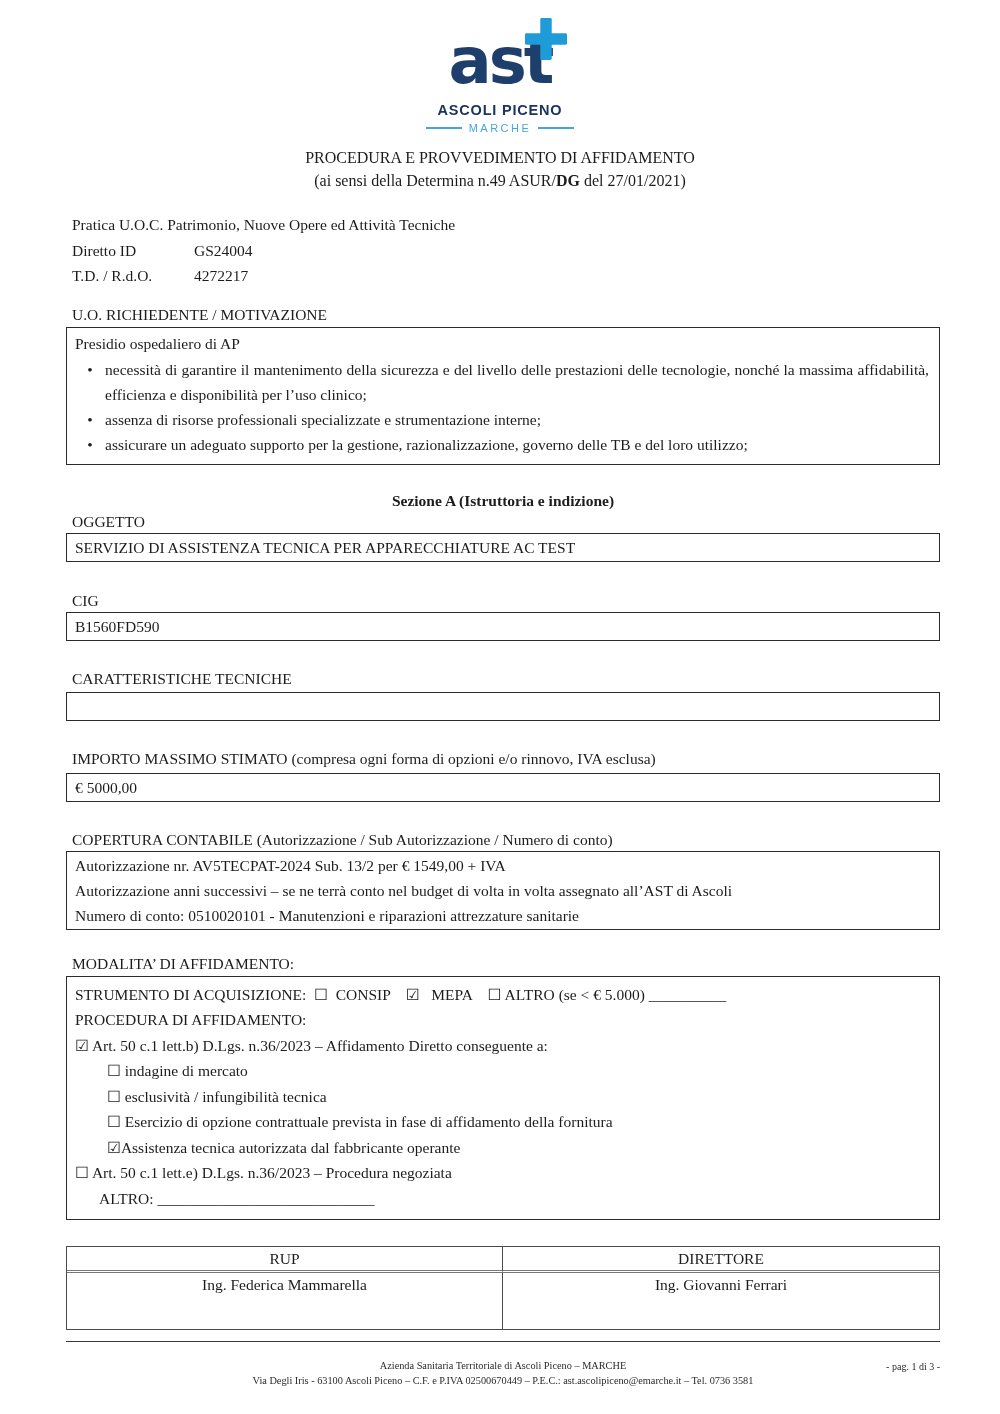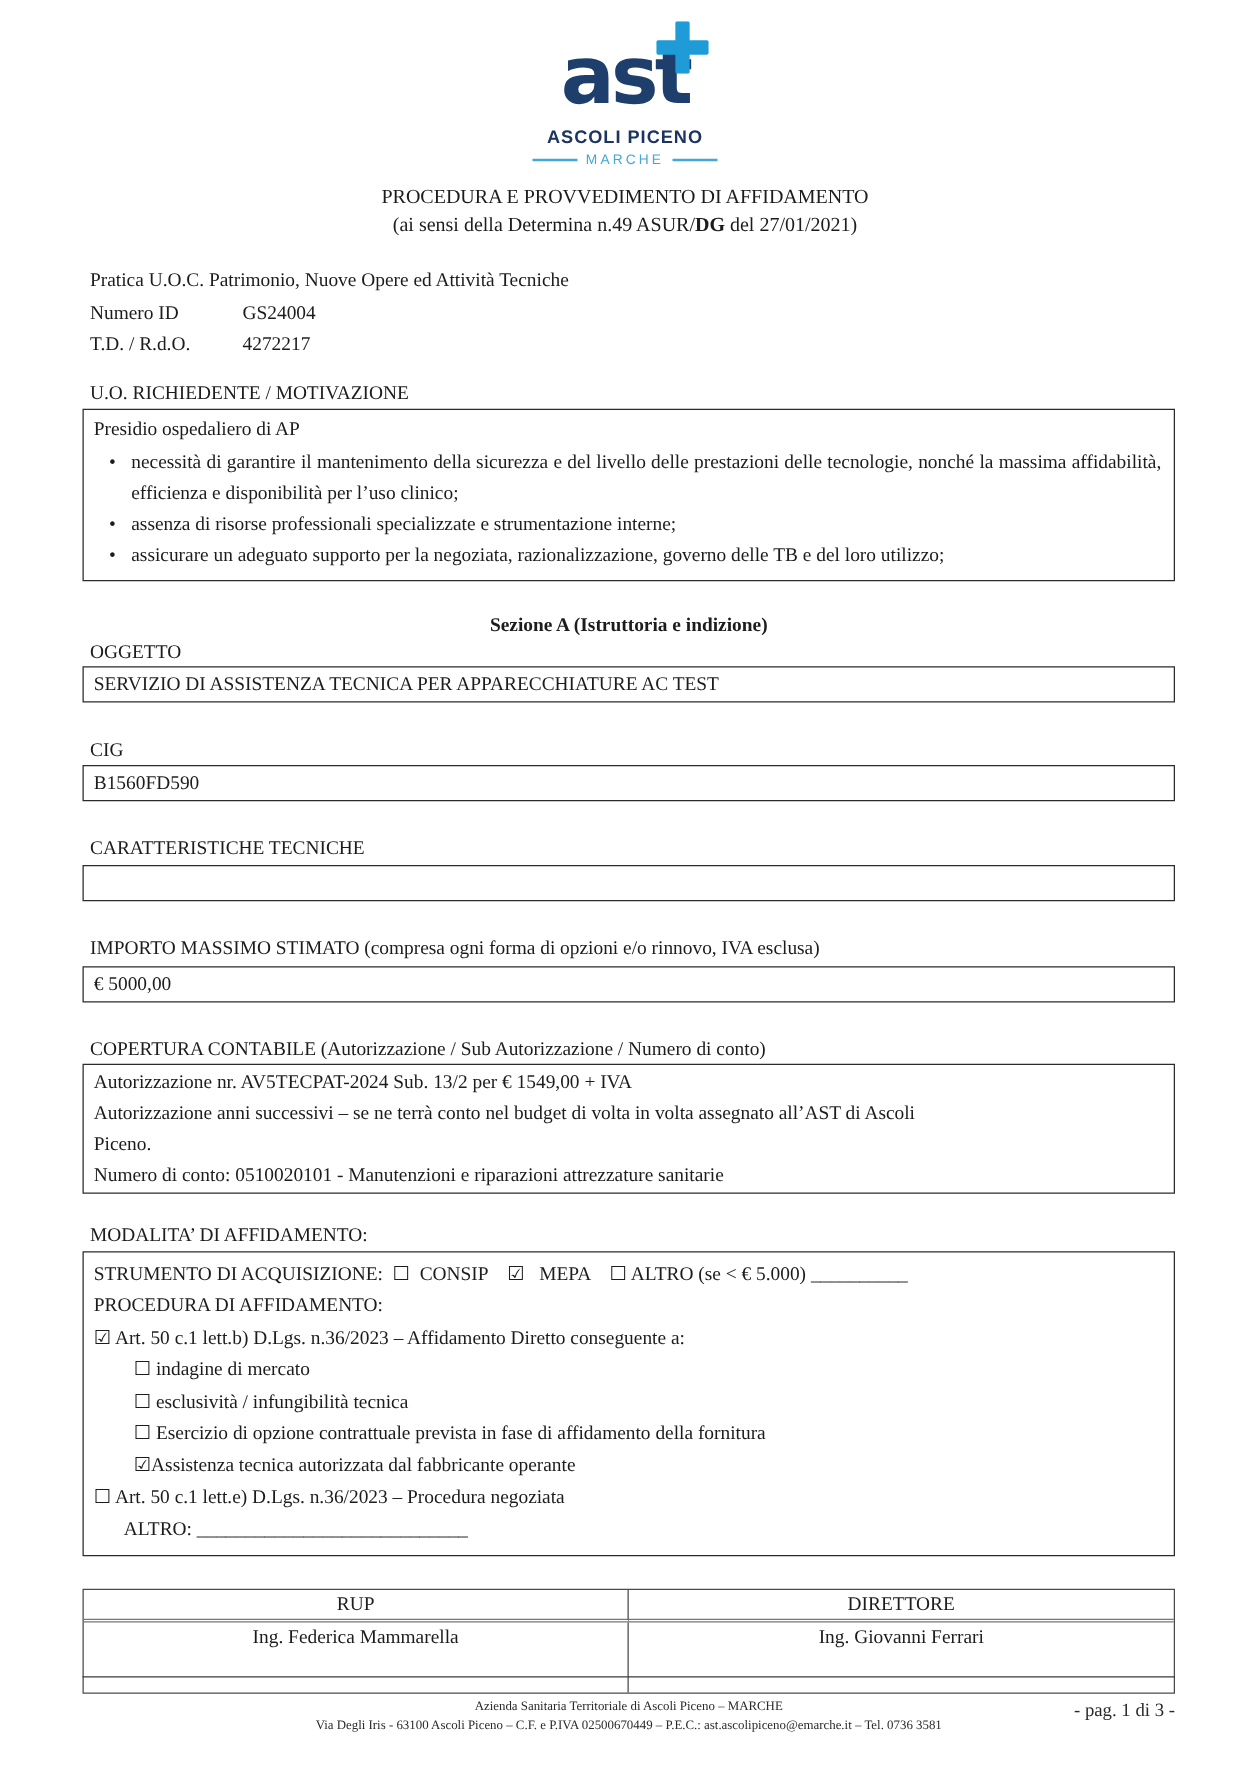--- a/index.html
+++ b/index.html
@@ -98,21 +98,21 @@
     font-weight: normal; text-align: center; height: 26px;
     border-bottom: 3px double #777;
   }
   .sig-table td { text-align: center; vertical-align: top; height: 56px; padding-top: 3px; }
   .sig-table th:first-child, .sig-table td:first-child { border-right: 1.5px solid #4a4a4a; width: 50%; }
 
   
   .footer { position: absolute; left: 66px; right: 60px; top: 1341px; }
   .footer-rule { border-top: 1.5px solid #3a3a3a; }
   .footer-text { margin-top: 17px; text-align: center; font-size: 10.3px; line-height: 14.5px; color: #2a2a2a; }
-  .footer-page { position: absolute; right: 0; top: 20px; font-size: 15px; color: #2a2a2a; }
+  .footer-page { position: absolute; right: 0; top: 20px; font-size: 10px; color: #2a2a2a; }
 </style>
 </head>
 <body>
 
 <div class="page">
 
   <div class="logo">
     <div class="logo-mark">
       <span class="logo-word">ast</span>
       <span class="logo-plus">
@@ -135,21 +135,21 @@
     <div><span>(ai sensi della Determina n.49 ASUR/</span><b>DG</b><span> del 27/01/2021)</span></div>
   </div>
 
   <div class="content">
 
     <div class="meta">
       <div class="meta-row">
         <span>Pratica U.O.C. Patrimonio, Nuove Opere ed Attività Tecniche</span>
       </div>
       <div class="meta-row">
-        <span class="meta-label">Numero ID</span>
+        <span class="meta-label">Diretto ID</span>
         <span>GS24004</span>
       </div>
       <div class="meta-row">
         <span class="meta-label">T.D. / R.d.O.</span>
         <span>4272217</span>
       </div>
     </div>
 
     <div class="sec-heading m-motiv-h">U.O. RICHIEDENTE / MOTIVAZIONE</div>
     <div class="tbox m-motiv-box">
@@ -158,21 +158,21 @@
         <div class="bullet-row">
           <span class="bullet-dot">•</span>
           <span class="bullet-text">necessità di garantire il mantenimento della sicurezza e del livello delle prestazioni delle tecnologie, nonché la massima affidabilità, efficienza e disponibilità per l’uso clinico;</span>
         </div>
         <div class="bullet-row">
           <span class="bullet-dot">•</span>
           <span class="bullet-text">assenza di risorse professionali specializzate e strumentazione interne;</span>
         </div>
         <div class="bullet-row">
           <span class="bullet-dot">•</span>
-          <span class="bullet-text">assicurare un adeguato supporto per la negoziata, razionalizzazione, governo delle TB e del loro utilizzo;</span>
+          <span class="bullet-text">assicurare un adeguato supporto per la gestione, razionalizzazione, governo delle TB e del loro utilizzo;</span>
         </div>
       </div>
     </div>
 
     <div class="sezione-a">Sezione A (Istruttoria e indizione)</div>
 
     <div class="sec-heading m-lbl-oggetto">OGGETTO</div>
     <div class="tbox m-box-oggetto">SERVIZIO DI ASSISTENZA TECNICA PER APPARECCHIATURE AC TEST</div>
 
     <div class="sec-heading m-lbl-cig">CIG</div>
@@ -181,21 +181,20 @@
     <div class="sec-heading m-lbl-caratt">CARATTERISTICHE TECNICHE</div>
     <div class="tbox m-box-caratt"></div>
 
     <div class="sec-heading m-lbl-importo">IMPORTO MASSIMO STIMATO (compresa ogni forma di opzioni e/o rinnovo, IVA esclusa)</div>
     <div class="tbox m-box-importo">€ 5000,00</div>
 
     <div class="sec-heading m-lbl-copertura">COPERTURA CONTABILE (Autorizzazione / Sub Autorizzazione / Numero di conto)</div>
     <div class="tbox m-box-copertura">
       <div>Autorizzazione nr. AV5TECPAT-2024 Sub. 13/2 per € 1549,00 + IVA</div>
       <div>Autorizzazione anni successivi – se ne terrà conto nel budget di volta in volta assegnato all’AST di Ascoli</div>
-      <div>Piceno.</div>
       <div>Numero di conto: 0510020101 - Manutenzioni e riparazioni attrezzature sanitarie</div>
     </div>
 
     <div class="sec-heading m-lbl-modalita">MODALITA’ DI AFFIDAMENTO:</div>
     <div class="tbox m-box-modalita">
       <div class="mline">STRUMENTO DI ACQUISIZIONE:  ☐  CONSIP    ☑   MEPA    ☐ ALTRO (se &lt; € 5.000) __________</div>
       <div class="mline">PROCEDURA DI AFFIDAMENTO:</div>
       <div class="mline">☑ Art. 50 c.1 lett.b) D.Lgs. n.36/2023 – Affidamento Diretto conseguente a:</div>
       <div class="mline ind1">☐ indagine di mercato</div>
       <div class="mline ind1">☐ esclusività / infungibilità tecnica</div>

